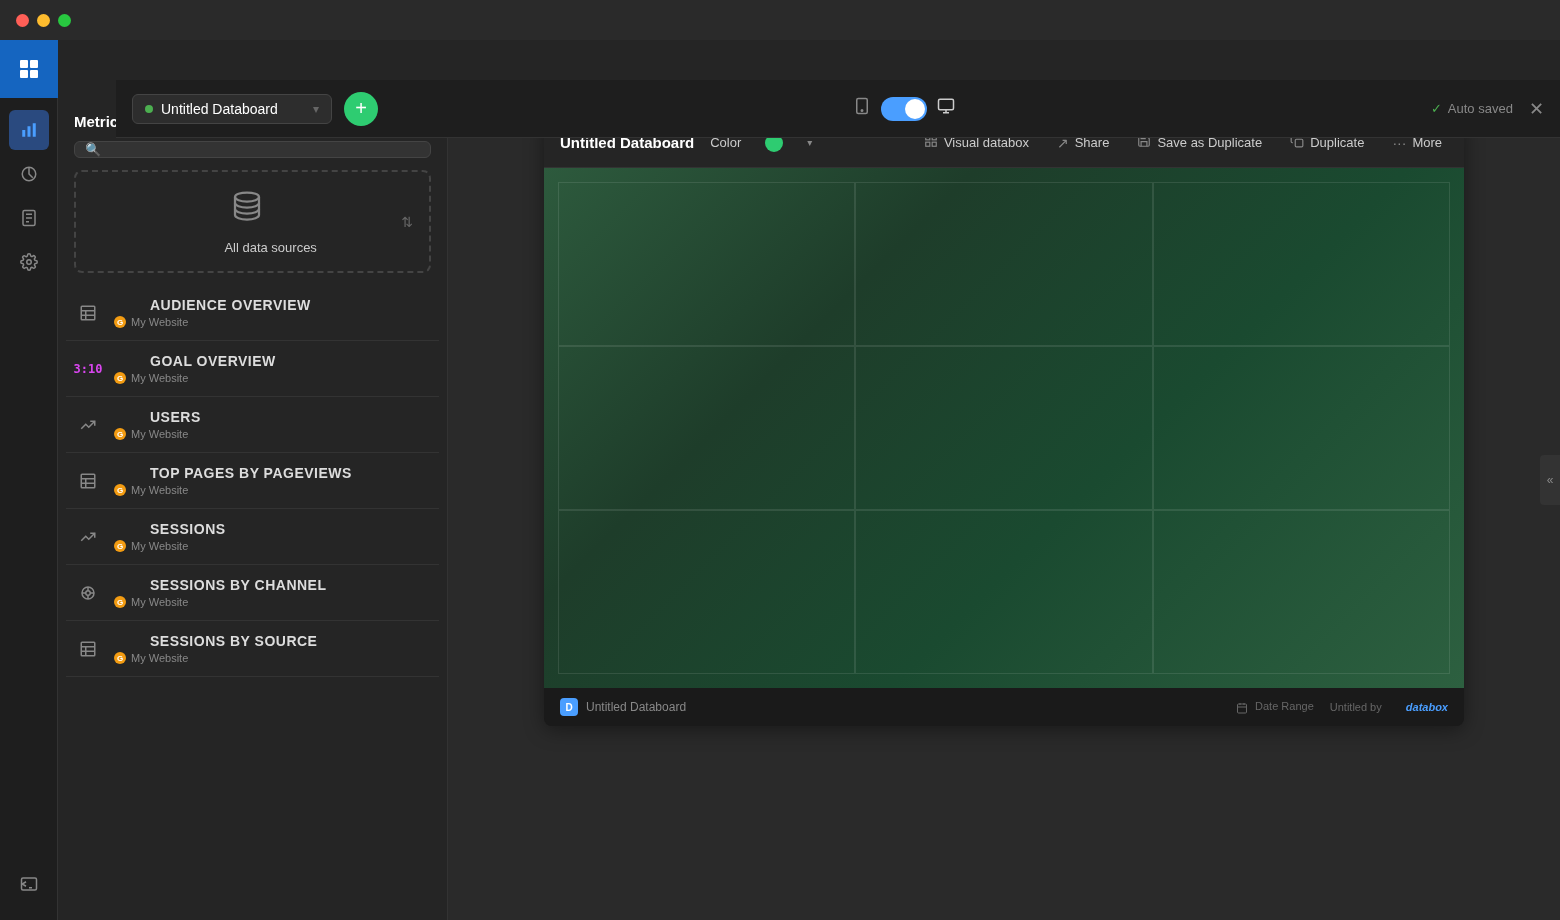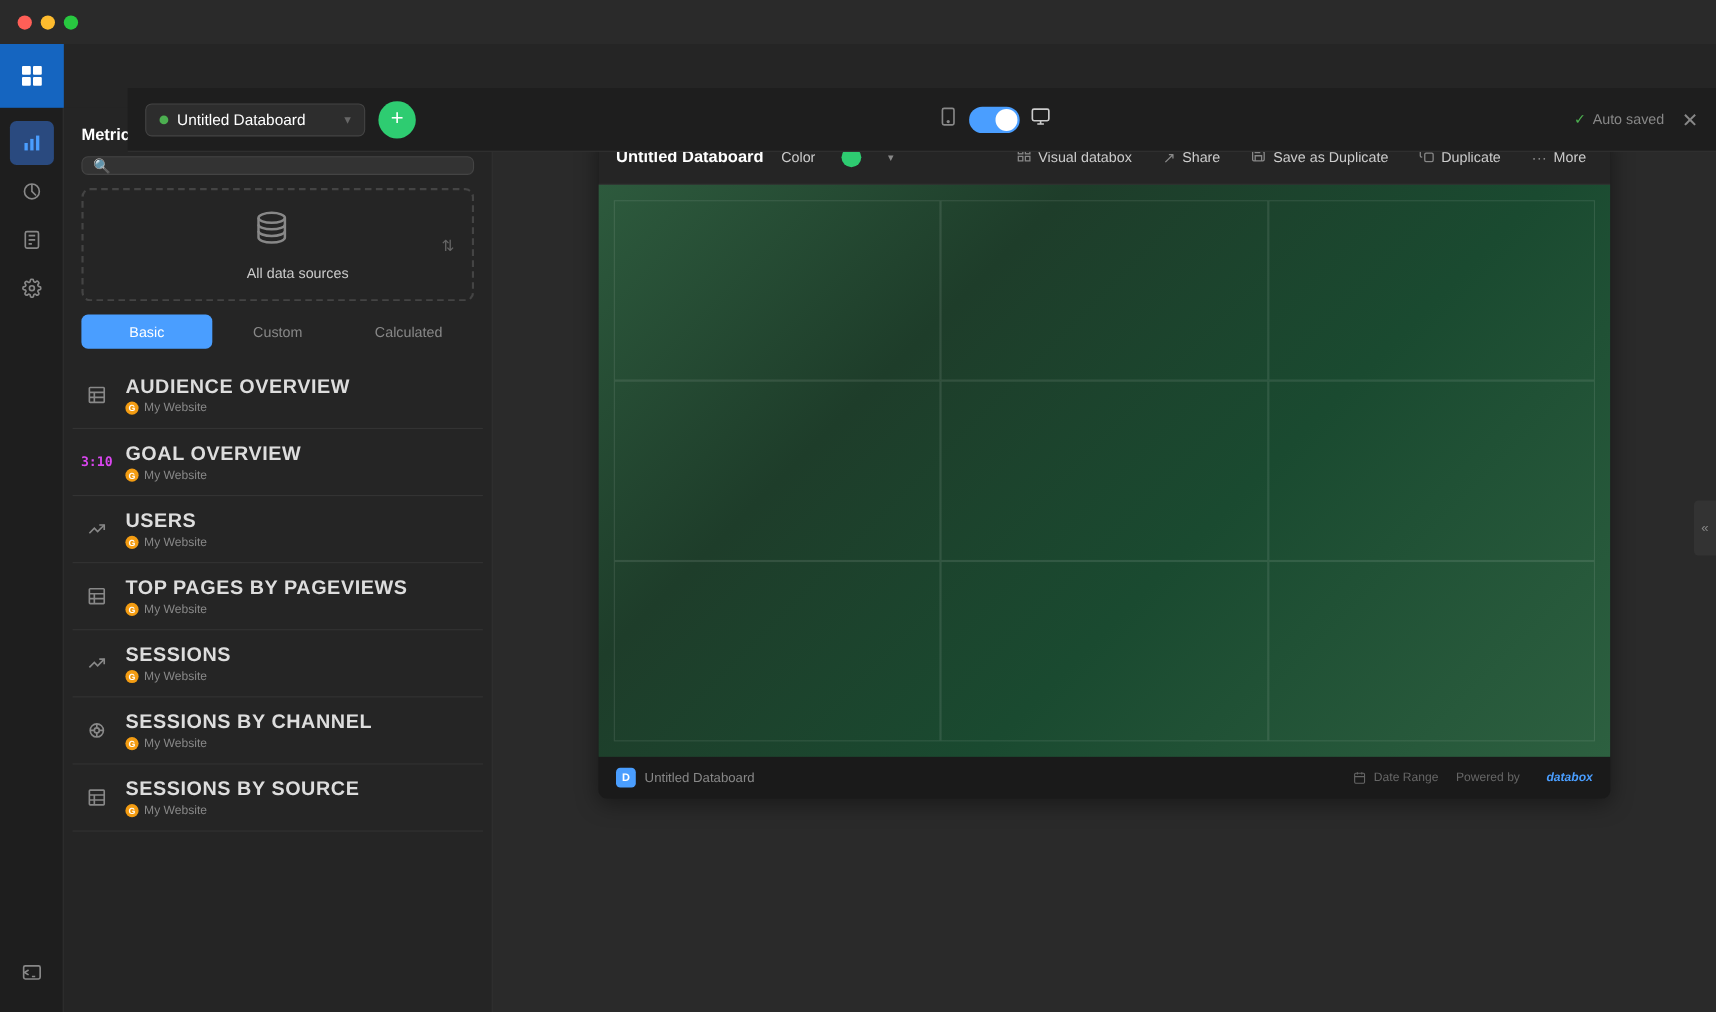--- a/index.html
+++ b/index.html
@@ -343,24 +343,25 @@
     }
 
     .metric-item-info {
       display: flex;
       flex-direction: column;
       gap: 3px;
     }
 
     .metric-item-name {
       color: #ddd;
-      font-size: 18px;
+      font-size: 14px;
       font-weight: 600;
       letter-spacing: 0.5px;
       text-transform: uppercase;
+      margin-left: 36px;
     }
 
     .metric-item-source {
       display: flex;
       align-items: center;
       gap: 5px;
       font-size: 11px;
       color: #888;
     }
 
@@ -633,25 +634,20 @@
                 <path d="M4 6v4c0 1.66 3.58 3 8 3s8-1.34 8-3V6"></path>
                 <path d="M4 10v4c0 1.66 3.58 3 8 3s8-1.34 8-3v-4"></path>
                 <path d="M4 14v4c0 1.66 3.58 3 8 3s8-1.34 8-3v-4"></path>
               </svg>
             </div>
             <span class="data-source-label">All data sources</span>
           </div>
           <span class="expand-icon">⇅</span>
         </div>
 
-        <div class="metric-tabs">
-          <button class="metric-tab active">Basic</button>
-          <button class="metric-tab">Custom</button>
-          <button class="metric-tab">Calculated</button>
-        </div>
 
         <div class="metric-list">
 
           <div class="metric-item">
             <div class="metric-item-icon">
               <svg width="18" height="18" viewBox="0 0 24 24" fill="none" stroke="#888" stroke-width="2">
                 <rect x="3" y="3" width="18" height="18" rx="1"></rect>
                   <line x1="3" y1="9" x2="21" y2="9"></line>
                   <line x1="3" y1="15" x2="21" y2="15"></line>
                   <line x1="9" y1="9" x2="9" y2="21"></line>
@@ -854,21 +850,21 @@
               <span>
                 <svg width="12" height="12" viewBox="0 0 24 24" fill="none" stroke="#666" stroke-width="2" style="vertical-align:middle; margin-right:4px;">
                   <rect x="3" y="4" width="18" height="18" rx="2"></rect>
                     <line x1="16" y1="2" x2="16" y2="6"></line>
                     <line x1="8" y1="2" x2="8" y2="6"></line>
                     <line x1="3" y1="10" x2="21" y2="10"></line>
                 </svg>
                 <span>Date Range</span>
               </span>
               <span>
-                <span>Powered by</span>
+                <span>Untitled by</span>
                 <strong style="color:#4a9eff; margin-left:21px;font-style:italic;">databox</strong>
               </span>
             </div>
           </div>
 
         </div>
       </div>
 
     </div>
   </div>

